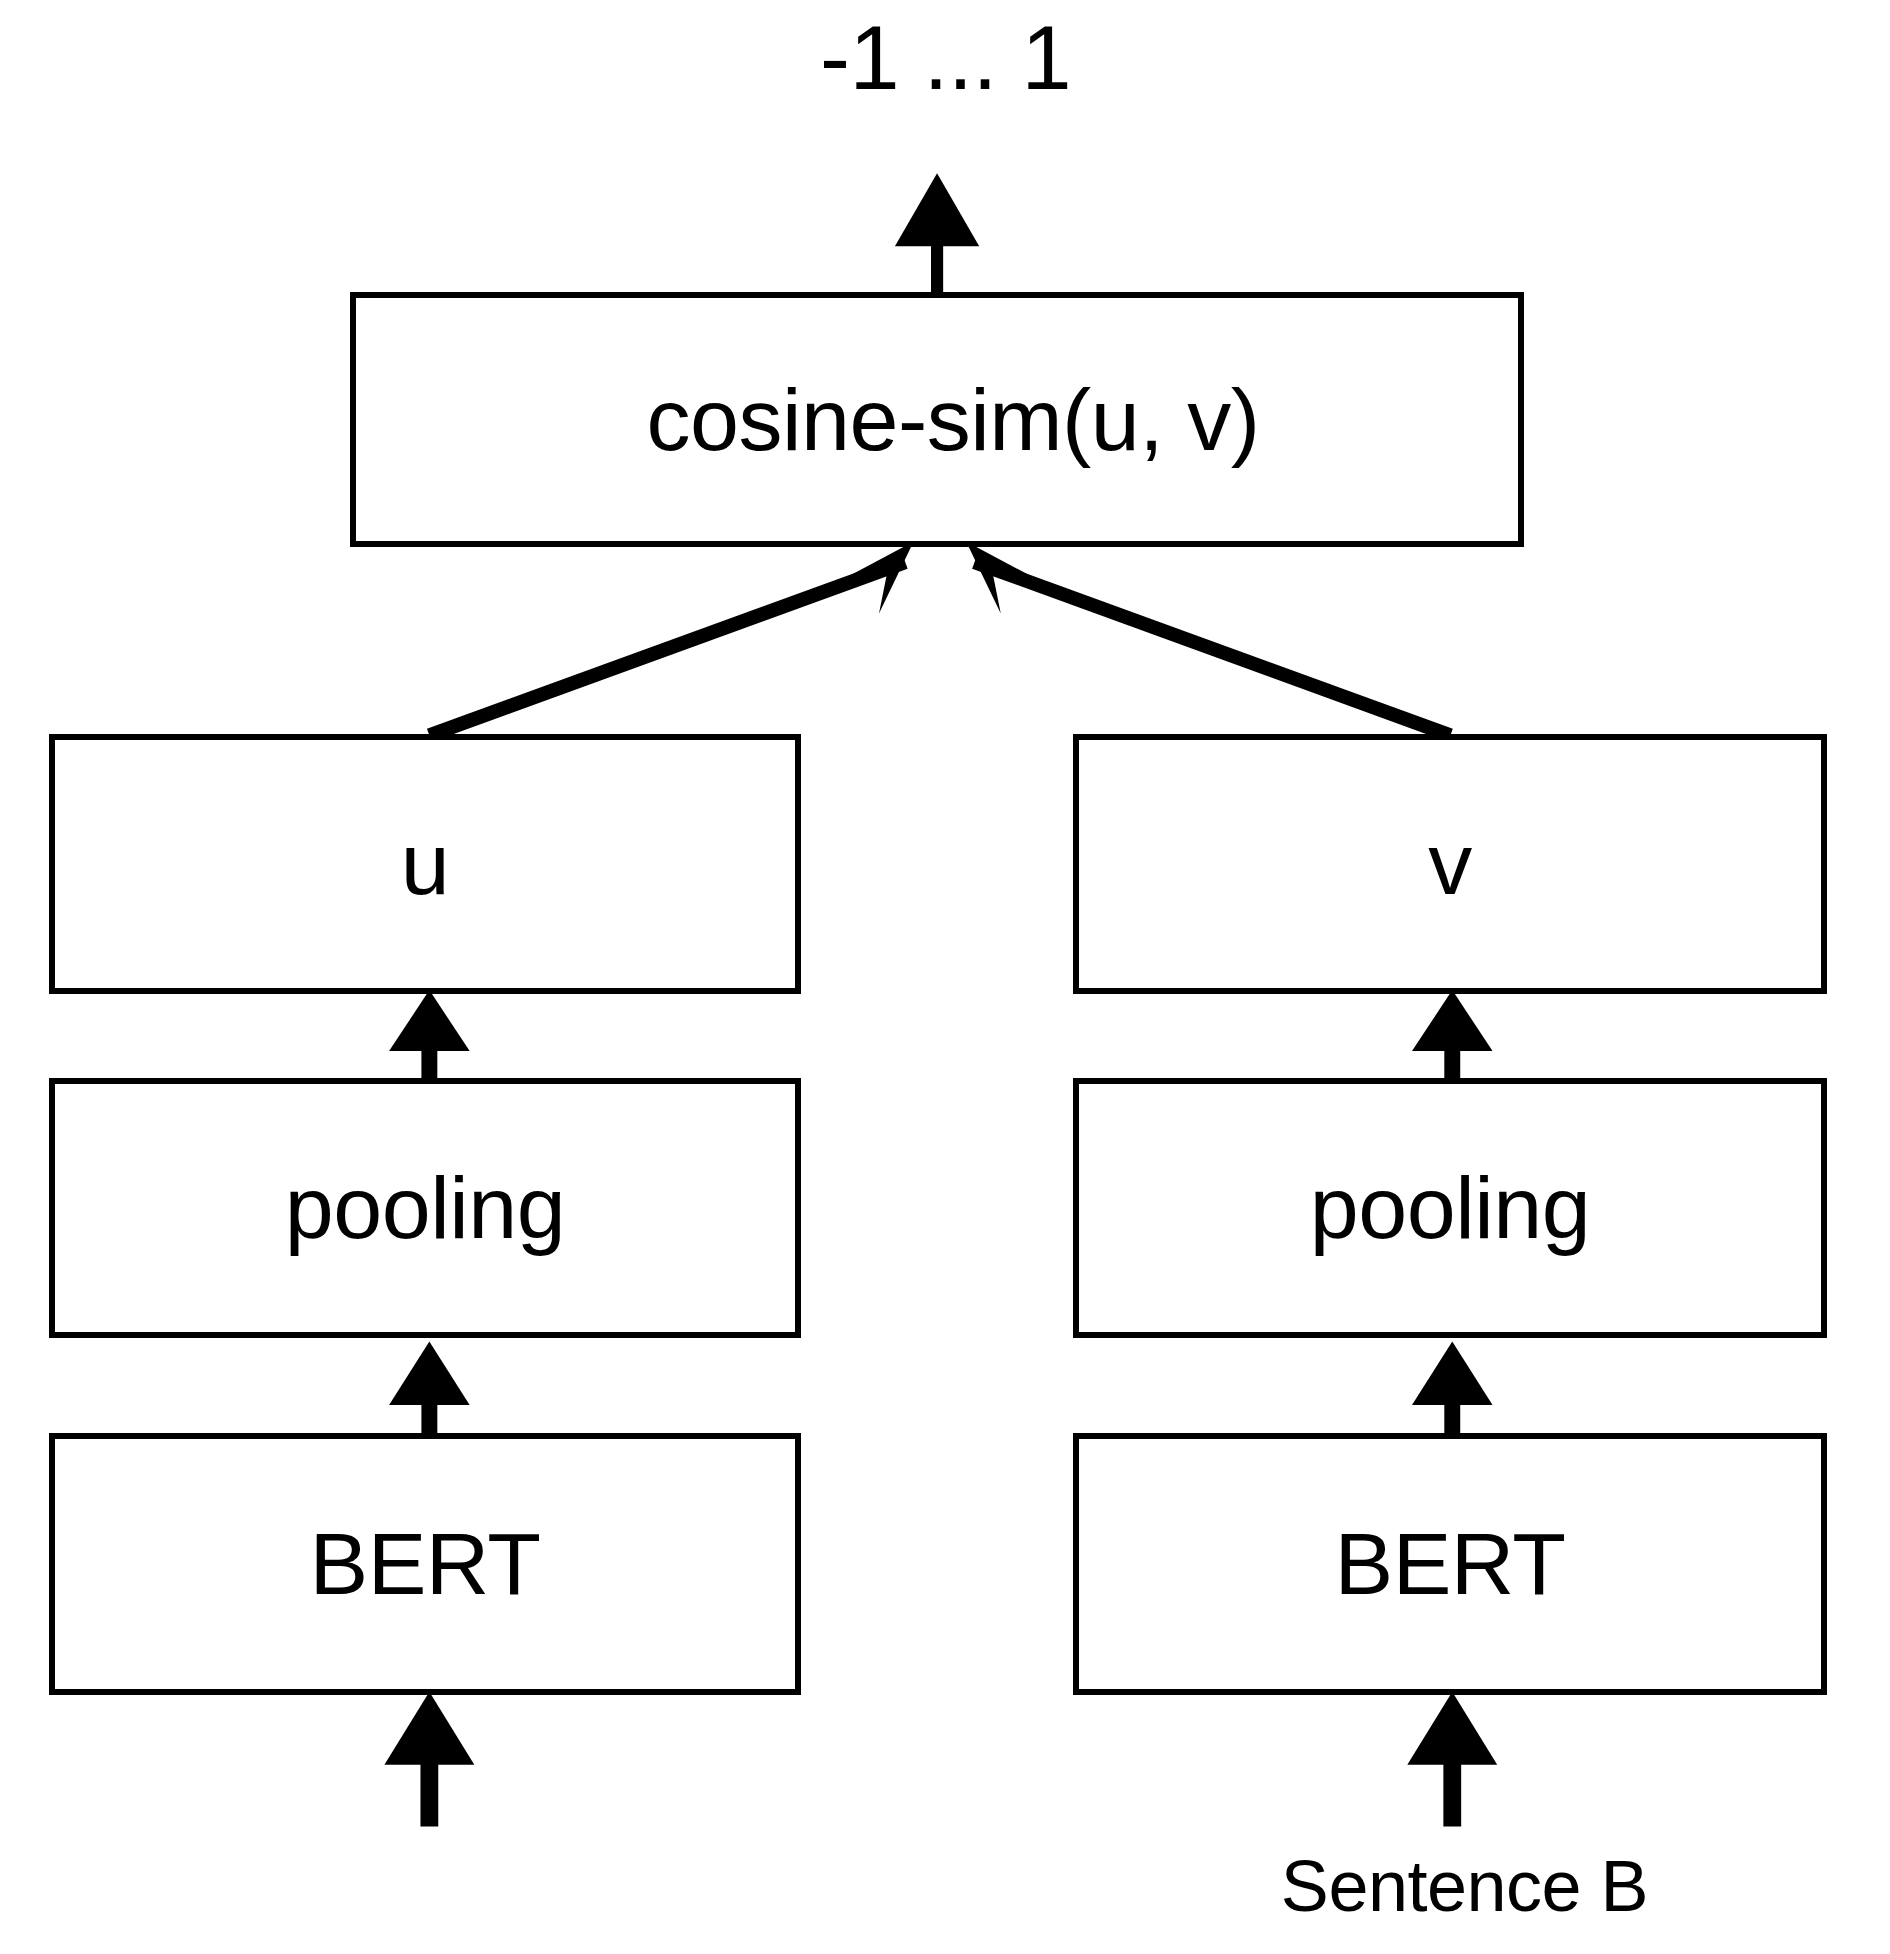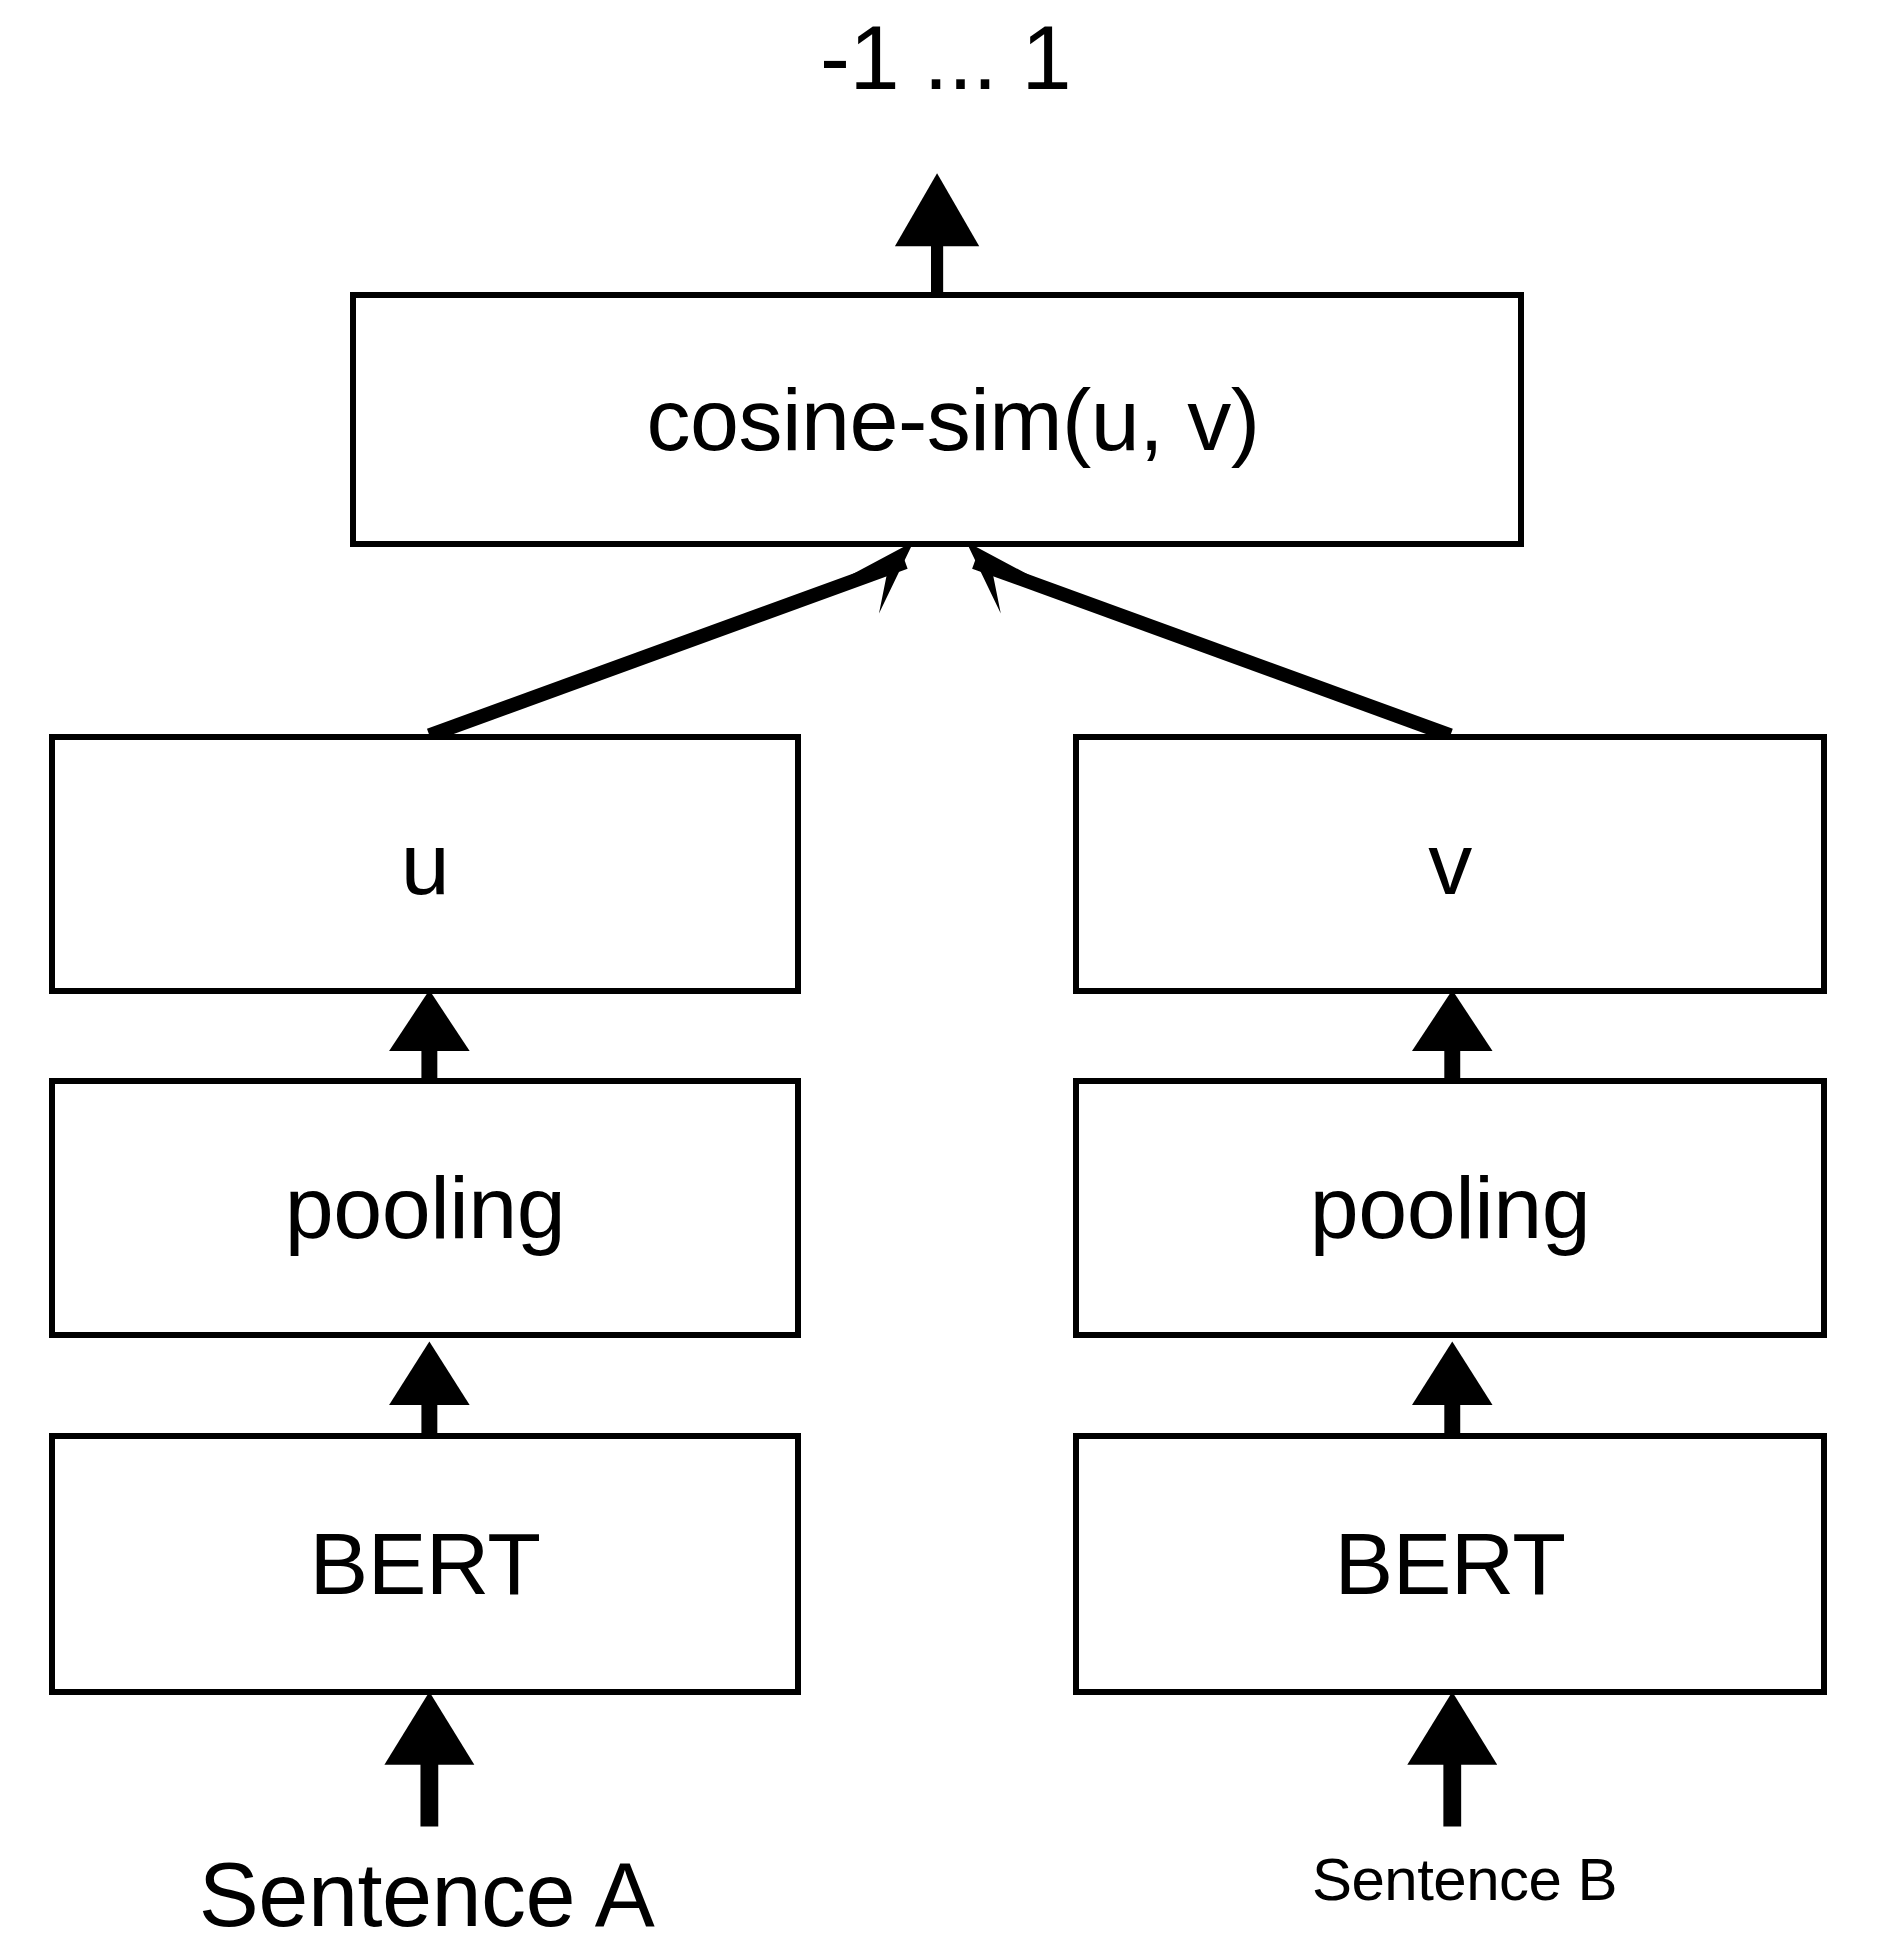--- a/index.html
+++ b/index.html
@@ -67,21 +67,21 @@
   #label-cosine  { font-size: 88px; }
   #label-u       { font-size: 88px; }
   #label-v       { font-size: 88px; }
   #label-pool-l  { font-size: 88px; }
   #label-pool-r  { font-size: 88px; }
   #label-bert-l  { font-size: 88px; }
   #label-bert-r  { font-size: 88px; }
 
   #label-output     { left: 0px;    top: 13px;   width: 1891px; font-size: 90px; }
   #label-sentence-a { left: 0px;    top: 1850px; width: 853px;  font-size: 90px; }
-  #label-sentence-b { left: 1038px; top: 1850px; width: 853px;  font-size: 60px; }
+  #label-sentence-b { left: 1038px; top: 1850px; width: 853px;  font-size: 72px; }
 </style>
 </head>
 <body>
 
 <div id="stage">
 
   <svg id="diagram-svg" viewBox="0 0 2018 2086" xmlns="http://www.w3.org/2000/svg">
 
     <g>
       <line x1="1000" y1="312" x2="1000" y2="262" stroke="#000000" stroke-width="13"></line>
@@ -152,18 +152,17 @@
   </div>
 
   <div class="node-box" id="box-bert-left">
     <span class="node-label" id="label-bert-l">BERT</span>
   </div>
 
   <div class="node-box" id="box-bert-right">
     <span class="node-label" id="label-bert-r">BERT</span>
   </div>
 
-  <div class="free-label" id="label-sentence-a">Sentence A</div>
 
   <div class="free-label" id="label-sentence-b">Sentence B</div>
 
 </div>
 
 
 </body></html>

